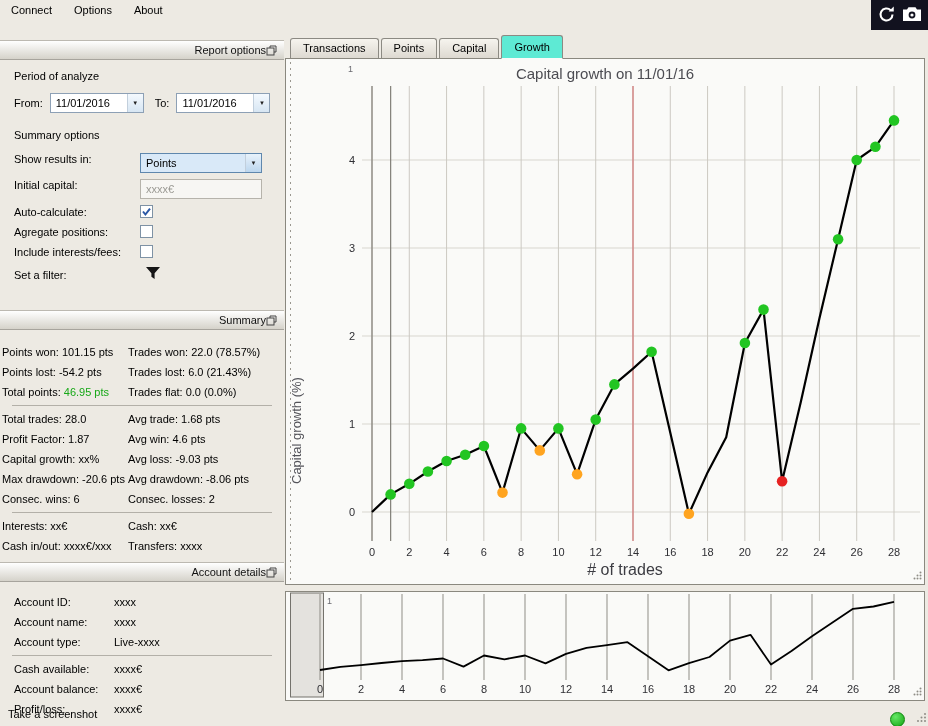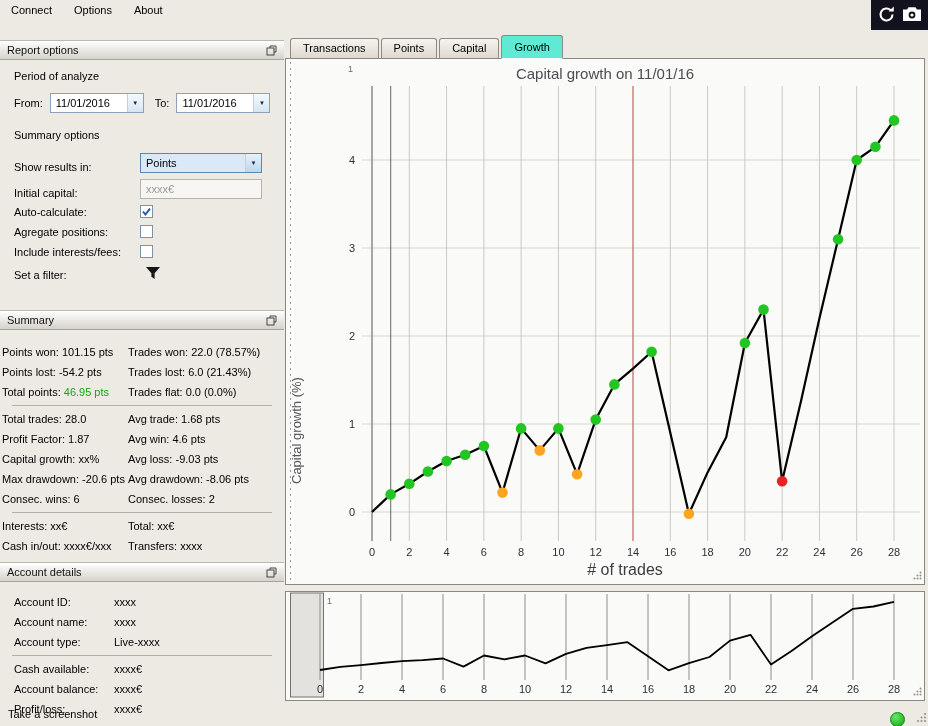--- a/index.html
+++ b/index.html
@@ -10,29 +10,29 @@
   
   .menubar{position:absolute;top:0;left:0;right:0;height:22px;display:flex;background:#edeae3;}
   .menu-item{padding:4px 11px;}
   .statusbox{position:absolute;top:0;right:0;width:57px;height:30px;background:#12121f;
              display:flex;align-items:center;justify-content:space-evenly;}
 
   
   .sidebar{position:absolute;top:30px;left:0;width:284px;bottom:0;}
   .panel-header{height:18px;background:linear-gradient(#ffffff,#d5d2ca);
       border-top:1px solid #bcb9b1;border-bottom:1px solid #a7a49d;
-      display:flex;align-items:center;justify-content:space-between;padding:0 7px;}
+      display:flex;align-items:center;justify-content:flex-end;padding:0 7px;}
   .panel-header span{font-size:11px;color:#111;}
   .float-btn{display:flex;align-items:center;}
 
   .sec-label{padding-left:14px;margin-top:10px;height:14px;}
   .from-row{display:flex;align-items:center;padding-left:14px;margin-top:8px;height:21px;}
   .from-row .lbl{margin-right:7px;}
   .from-row .lbl2{margin-left:11px;margin-right:7px;}
-  .field-row{display:flex;align-items:flex-end;padding-left:14px;margin-top:6px;height:20px;}
+  .field-row{display:flex;align-items:flex-start;padding-left:14px;margin-top:6px;height:20px;}
   .field-label{width:126px;flex:none;}
   .check-row{display:flex;align-items:center;padding-left:14px;margin-top:5px;height:15px;}
 
   .combo{height:20px;box-sizing:border-box;background:#fff;border:1px solid #8da0b5;
          display:flex;align-items:center;font-size:11px;}
   .combo .txt{padding:0 5px;flex:1;white-space:nowrap;}
   .combo .arr{width:15px;align-self:stretch;display:flex;align-items:center;justify-content:center;
          font-size:6px;color:#222;border-left:1px solid #c2cfdc;background:linear-gradient(#f4f9fe,#d7e6f3);}
   .combo.date{width:94px;}
   .combo.blue{width:122px;background:#d9e9f8;border-color:#5f87ad;}
@@ -213,21 +213,21 @@
       <div class="lcell"><span>Max drawdown:</span> <span>-20.6 pts</span></div>
       <div class="rcell"><span>Avg drawdown:</span> <span>-8.06 pts</span></div>
     </div>
     <div class="srow">
       <div class="lcell"><span>Consec. wins:</span> <span>6</span></div>
       <div class="rcell"><span>Consec. losses:</span> <span>2</span></div>
     </div>
     <div class="divider"></div>
     <div class="srow">
       <div class="lcell"><span>Interests:</span> <span>xx€</span></div>
-      <div class="rcell"><span>Total:</span> <span>xx€</span></div>
+      <div class="rcell"><span>Cash:</span> <span>xx€</span></div>
     </div>
     <div class="srow">
       <div class="lcell"><span>Cash in/out:</span> <span>xxxx€/xxx</span></div>
       <div class="rcell"><span>Transfers:</span> <span>xxxx</span></div>
     </div>
   </div>
 
   <div class="panel-header" style="margin-top:6px;">
     <span>Account details</span>
     <span class="float-btn">

